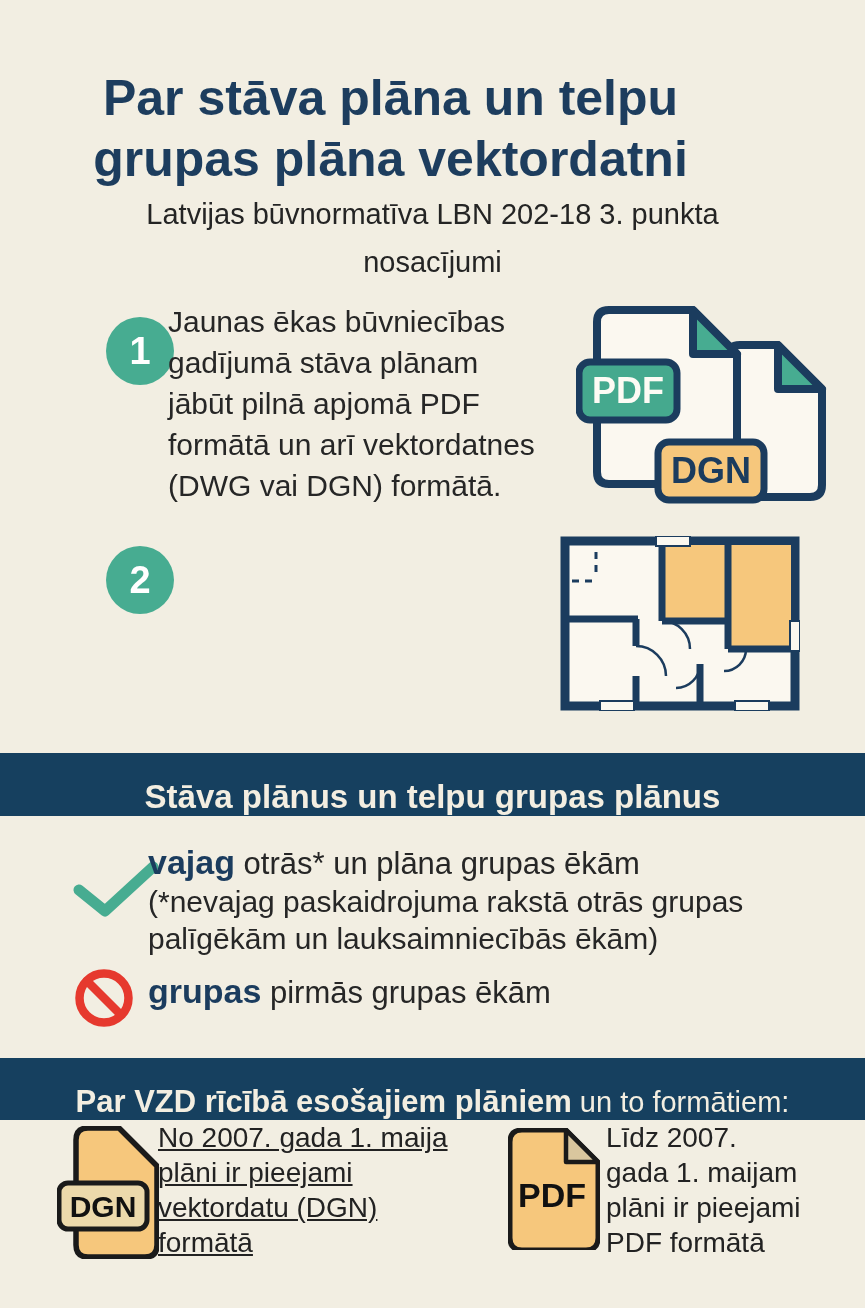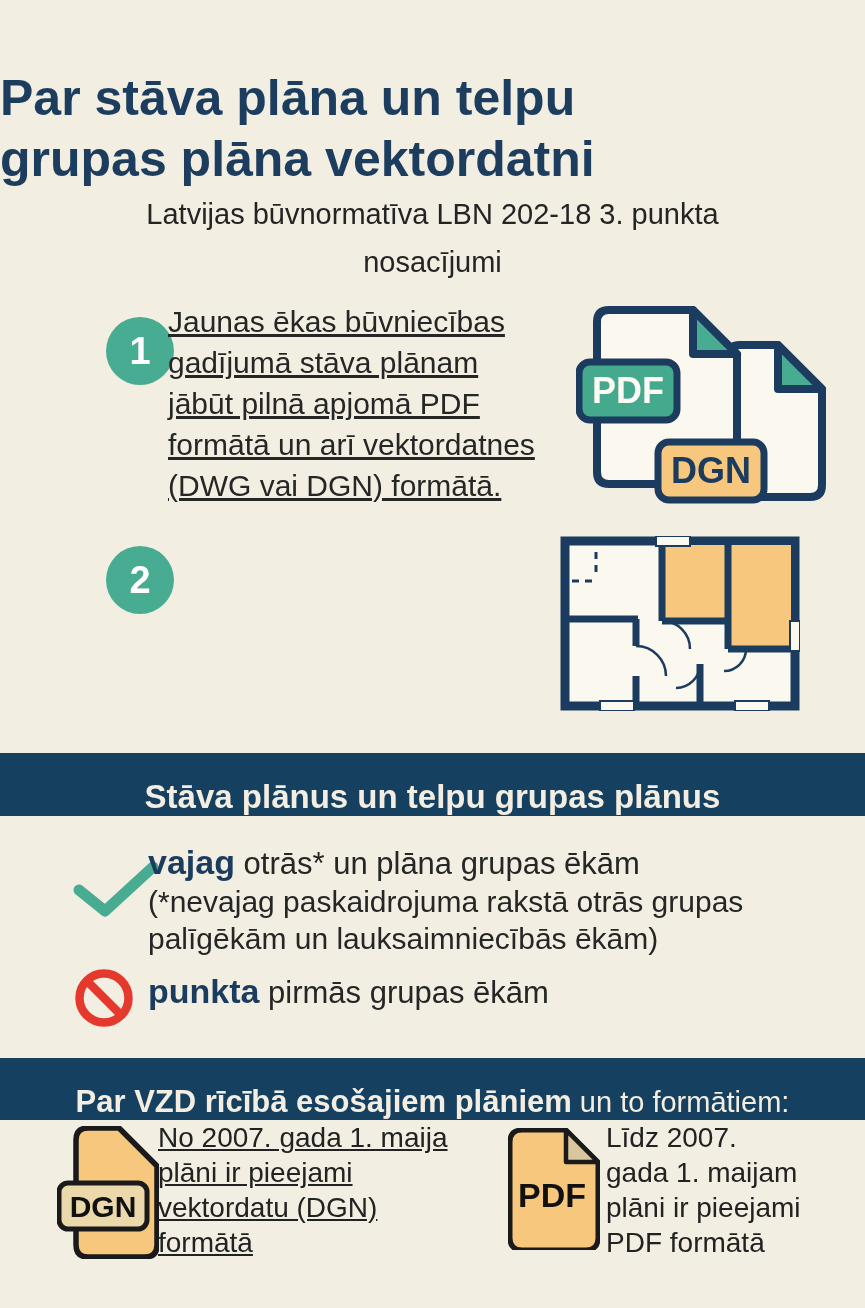--- a/index.html
+++ b/index.html
@@ -4,34 +4,34 @@
 <style>
   html,body{margin:0;padding:0;background:#cfcac0;}
   .canvas{
     position:relative;width:865px;height:1308px;margin:0 auto;
     background:#f2eee2;overflow:hidden;
     font-family:"Liberation Sans",sans-serif;
   }
   .abs{position:absolute;}
   .pre{white-space:pre-line;}
   .title{
-    left:0;top:34px;width:781px;text-align:left;
+    left:0;top:34px;width:781px;text-align:center;
     color:#1d3d5e;font-size:50px;font-weight:700;line-height:61px;
   }
   .subtitle{
     left:0;top:190px;width:865px;text-align:center;
     color:#242424;font-size:29px;font-weight:400;line-height:48px;
   }
   .num-circle{
     width:68px;height:68px;border-radius:50%;background:#47ac91;
     color:#ffffff;font-size:38px;font-weight:700;
     display:flex;align-items:center;justify-content:center;
   }
   .step-text{
-    width:430px;color:#262626;font-size:30px;line-height:41px;text-decoration:underline;
+    width:430px;color:#262626;font-size:30px;line-height:41px;
   }
   .banner{
     left:0;width:865px;background:#16405f;color:#f3eee1;
     display:flex;align-items:flex-end;justify-content:center;
   }
   .banner1{top:753px;height:63px;}
   .banner1 .banner-inner{font-size:33px;font-weight:700;}
   .banner2{top:1058px;height:62px;}
   .b2-bold{font-size:31px;font-weight:700;}
   .b2-reg{font-size:29px;font-weight:400;}
@@ -123,21 +123,21 @@
     <span class="kw">vajag</span><span class="rule-rest"> otrās* un plāna grupas ēkām</span>
   </div>
   <div class="abs rule-note pre" style="left:148px;top:883px;">(*nevajag paskaidrojuma rakstā otrās grupas
 palīgēkām un lauksaimniecībās ēkām)</div>
 
   <svg class="abs" style="left:73px;top:967px;" width="62" height="62" viewBox="0 0 62 62">
     <circle cx="31" cy="31" r="24.5" fill="none" stroke="#e6392e" stroke-width="8.5"></circle>
     <line x1="14" y1="14" x2="48" y2="48" stroke="#e6392e" stroke-width="8.5" stroke-linecap="round"></line>
   </svg>
   <div class="abs rule-line" style="left:148px;top:969px;">
-    <span class="kw">punkta</span><span class="rule-rest"> pirmās grupas ēkām</span>
+    <span class="kw">grupas</span><span class="rule-rest"> pirmās grupas ēkām</span>
   </div>
 
   <div class="abs banner banner2">
     <div class="banner-inner">
       <span class="b2-bold">Par VZD rīcībā esošajiem plāniem</span><span class="b2-reg"> un to formātiem:</span>
     </div>
   </div>
 
   <svg class="abs" style="left:57px;top:1126px;" width="102" height="133" viewBox="0 0 102 133">
     <path d="M31 2 h31 l38 38 v79 q0 12 -12 12 h-57 q-12 0 -12 -12 v-105 q0 -12 12 -12 z" fill="#f6c77c" stroke="#1a1a1a" stroke-width="5.5" stroke-linejoin="round"></path>

